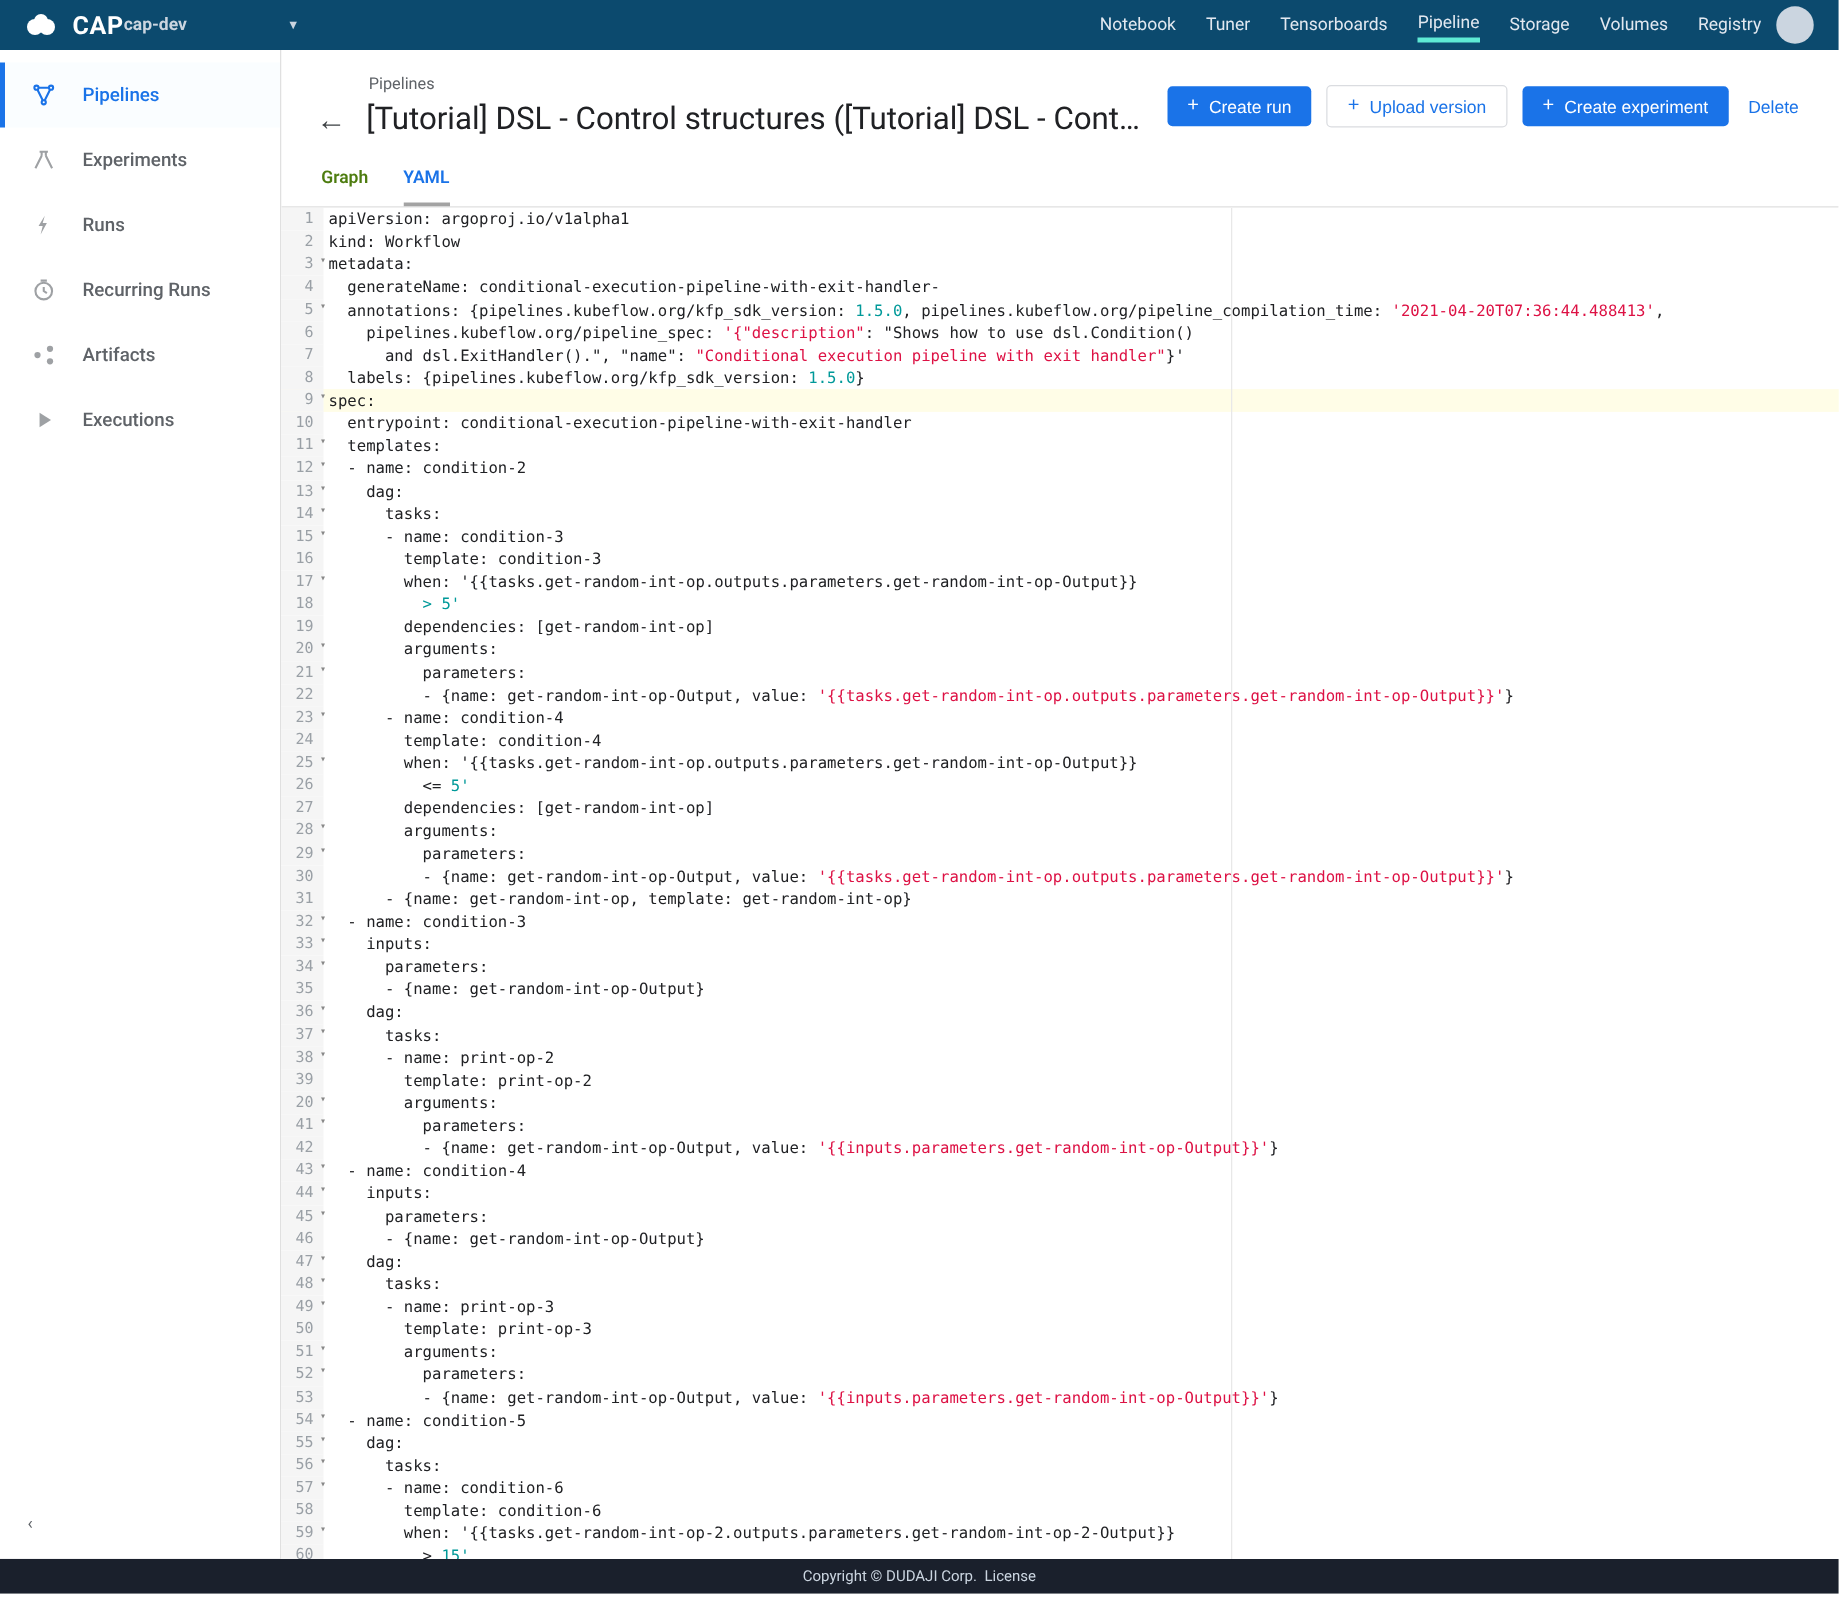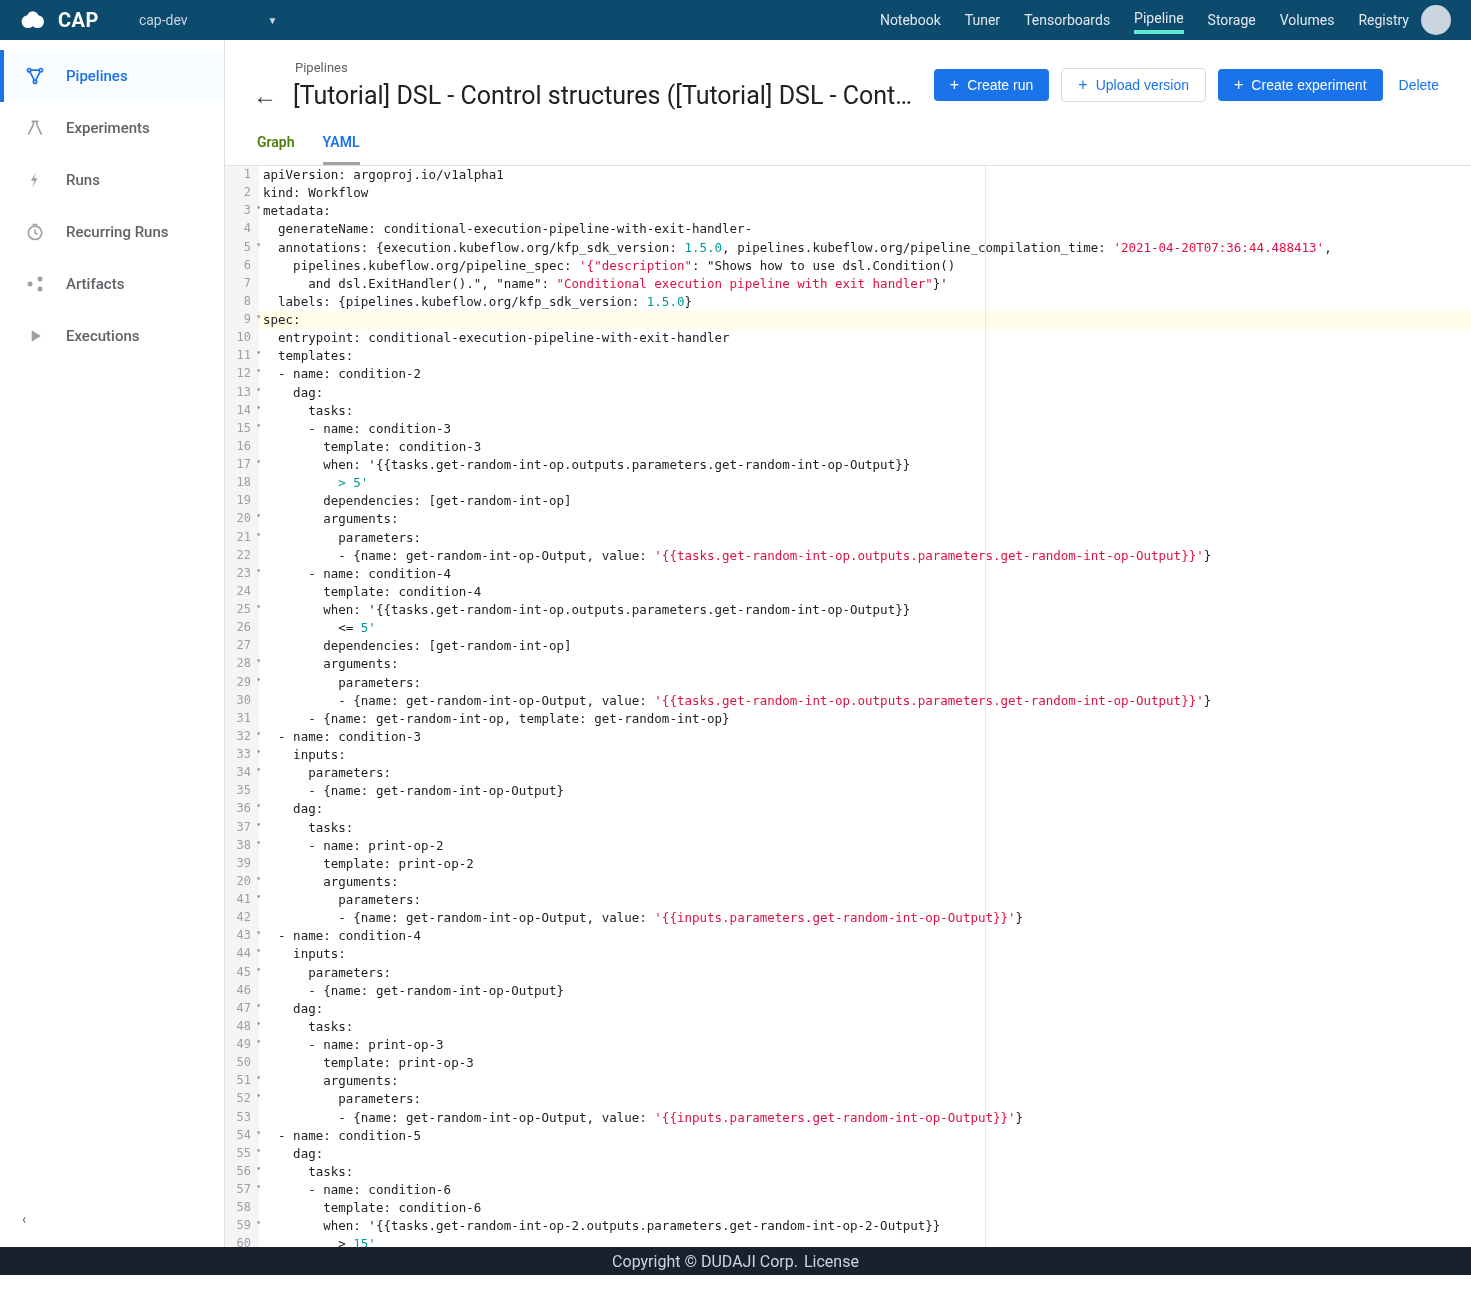--- a/index.html
+++ b/index.html
@@ -1,21 +1,21 @@
 <!DOCTYPE html>
 <html><head>
 <meta charset="utf-8">
 <style>
 * { margin: 0; padding: 0; box-sizing: border-box; }
 body { font-family: -apple-system, BlinkMacSystemFont, "Segoe UI", Roboto, sans-serif; font-size: 14px; color: #3c4043; background: #fff; overflow: hidden; }
 .topbar { background: #0c4a6e; color: #fff; height: 40px; display: flex; align-items: center; padding: 0 20px; }
 .logo { display: flex; align-items: center; font-weight: 700; font-size: 20px; letter-spacing: 0.5px; }
 .logo-icon { width: 32px; height: 20px; margin-right: 6px; position: relative; }
 .logo-icon svg { width: 100%; height: 100%; }
-.workspace-name { margin-left: 40px; font-size: 14px; color: #cbd5e0; }
+.workspace-name { font-size: 14px; color: #cbd5e0; font-weight: bold; }
 .workspace-chevron { margin-left: 80px; color: #cbd5e0; font-size: 10px; }
 .top-nav { margin-left: auto; display: flex; gap: 24px; align-items: center; }
 .top-nav-item { color: #e2e8f0; font-size: 14px; cursor: pointer; padding: 4px 0; }
 .top-nav-item.active { border-bottom: 4px solid #5eead4; }
 .avatar { width: 30px; height: 30px; border-radius: 50%; background: #cbd5e0; margin-left: 12px; }
 .page { display: flex; height: calc(100vh - 56px - 28px); }
 .sidebar { width: 225px; border-right: 1px solid #e0e0e0; padding-top: 10px; background: #fff; flex-shrink: 0; position: relative; }
 .sidebar-item { display: flex; align-items: center; padding: 15px 24px; cursor: pointer; color: #5f6368; font-size: 15px; font-weight: 500;}
 .sidebar-item.active { color: #1a73e8; border-left: 4px solid #1a73e8; padding-left: 20px; background: #fafdff;}
 .sidebar-icon { width: 22px; height: 22px; margin-right: 20px; display: inline-flex; align-items: center; justify-content: center; opacity: 0.6;}
@@ -40,21 +40,21 @@
 .editor { flex: 1; overflow: auto; background: #fff; font-family: Menlo, Consolas, monospace; font-size: 12.5px; line-height: 1.45; position:relative;}
 .code-table { display: table; width: 100%; }
 .code-row { display: table-row; }
 .gutter { display: table-cell; width: 34px; text-align: right; padding-right: 8px; color: #9aa0a6; background: #f5f5f5; vertical-align: top; user-select: none; font-size: 12px; position:relative;}
 .gutter.fold::after{content:"▾"; position:absolute; right:-2px; font-size:8px; color:#888;}
 .line { display: table-cell; white-space: pre; padding-left: 4px; color: #202124;}
 .hl { background: #fffde7; }
 .str { color: #d14; }
 .num { color: #099; }
 .divider { position: absolute; left: 760px; top:0; bottom:0; border-left: 1px solid #e8e8e8; }
-.footer { height: 28px; background: #1a202c; color: #cbd5e0; font-size: 16px; display: flex; align-items: center; justify-content: center; gap: 6px;}
+.footer { height: 28px; background: #1a202c; color: #cbd5e0; font-size: 12px; display: flex; align-items: center; justify-content: center; gap: 6px;}
 .footer a { color: #cbd5e0; }
 </style>
 </head>
 <body>
 
 <div class="topbar">
   <div class="logo">
     <span class="logo-icon">
       <svg viewBox="0 0 40 24" fill="#fff">
           <circle cx="10" cy="14" r="8"></circle>
@@ -184,21 +184,21 @@
           <div class="code-row">
             <div class="gutter fold">3</div>
             <div class="line">metadata:</div>
           </div>
           <div class="code-row">
             <div class="gutter">4</div>
             <div class="line">  generateName: conditional-execution-pipeline-with-exit-handler-</div>
           </div>
           <div class="code-row">
             <div class="gutter fold">5</div>
-            <div class="line"><span>  annotations: {execution.kubeflow.org/kfp_sdk_version: </span><span class="num">1.5.0</span><span>, pipelines.kubeflow.org/pipeline_compilation_time: </span><span class="str">'2021-04-20T07:36:44.488413'</span><span>,</span></div>
+            <div class="line"><span>  annotations: {pipelines.kubeflow.org/kfp_sdk_version: </span><span class="num">1.5.0</span><span>, pipelines.kubeflow.org/pipeline_compilation_time: </span><span class="str">'2021-04-20T07:36:44.488413'</span><span>,</span></div>
           </div>
           <div class="code-row">
             <div class="gutter">6</div>
             <div class="line"><span>    pipelines.kubeflow.org/pipeline_spec: </span><span class="str">'{"description"</span><span>: </span><span>"Shows how to use dsl.Condition()</span></div>
           </div>
           <div class="code-row">
             <div class="gutter">7</div>
             <div class="line"><span>      and dsl.ExitHandler().", "name": </span><span class="str">"Conditional execution pipeline with exit handler"</span><span>}'</span></div>
           </div>
           <div class="code-row">

